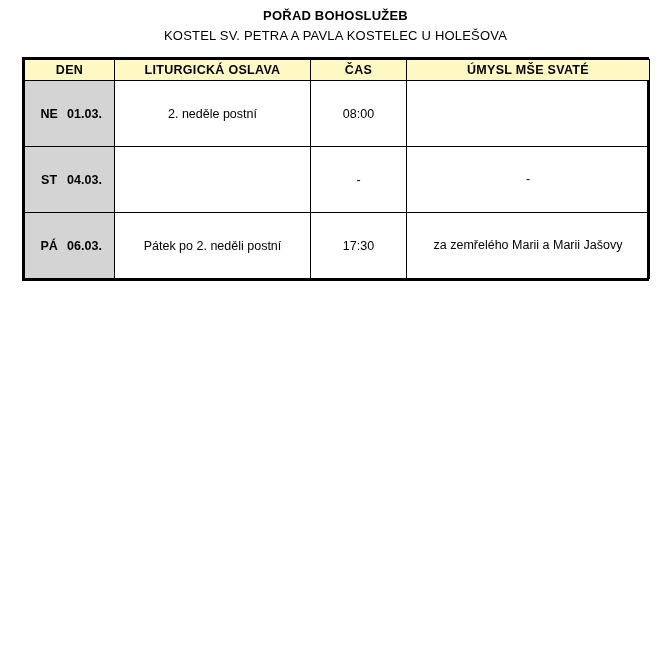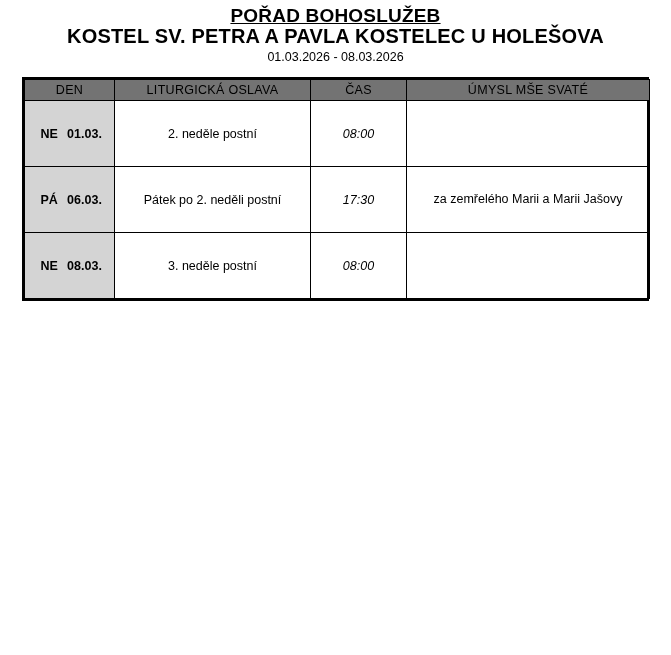--- a/index.html
+++ b/index.html
@@ -18,29 +18,28 @@
     width: 671px;
     height: 655px;
     position: relative;
     box-sizing: border-box;
   }
   .header {
     text-align: center;
     padding-top: 7px;
   }
   .title-line1 {
-    font-size: 19px;
+    font-size: 13px;
     font-weight: bold;
     letter-spacing: 0.2px;
     line-height: 18px;
-    text-decoration: underline;
   }
   .title-line2 {
-    font-size: 20px;
-    font-weight: bold;
+    font-size: 13px;
+    font-weight: normal;
     letter-spacing: 0.2px;
     line-height: 20px;
     margin-top: 1px;
   }
   .date-range {
     font-size: 12.5px;
     font-weight: normal;
     line-height: 17px;
     margin-top: 3px;
   }
@@ -53,23 +52,23 @@
     border-collapse: collapse;
     width: 100%;
     table-layout: fixed;
   }
   table.schedule th,
   table.schedule td {
     border: 1px solid #000;
     box-sizing: border-box;
   }
   table.schedule th {
-    background: #737373;
+    background: #fef9c3;
     font-size: 12.5px;
-    font-weight: normal;
+    font-weight: bold;
     height: 21px;
     text-align: center;
     letter-spacing: 0.3px;
   }
   col.c-den    { width: 90px; }
   col.c-lit    { width: 196px; }
   col.c-cas    { width: 96px; }
   col.c-umysl  { width: 243px; }
 
   table.schedule td {
@@ -87,32 +86,31 @@
     white-space: nowrap;
   }
   td.day-cell .dow {
     display: inline-block;
     min-width: 24px;
   }
   td.day-cell .dt {
     margin-left: 6px;
   }
   td.lit-cell { line-height: 16px; }
-  td.cas-cell { line-height: 16px; font-style: italic; }
+  td.cas-cell { line-height: 16px; }
   td.umysl-cell { line-height: 17px; padding-left: 8px; padding-right: 8px; }
 </style>
 </head>
 <body>
 
 <div class="page">
 
   <div class="header">
     <div class="title-line1">POŘAD BOHOSLUŽEB</div>
     <div class="title-line2">KOSTEL SV. PETRA A PAVLA KOSTELEC U HOLEŠOVA</div>
-    <div class="date-range">01.03.2026 - 08.03.2026</div>
   </div>
 
   <div class="table-wrap">
     <table class="schedule">
       <colgroup>
         <col class="c-den">
         <col class="c-lit">
         <col class="c-cas">
         <col class="c-umysl">
       </colgroup>
@@ -128,31 +126,31 @@
         <tr>
           <td class="day-cell">
             <span class="dow">NE</span><span class="dt">01.03.</span>
           </td>
           <td class="lit-cell">2. neděle postní</td>
           <td class="cas-cell">08:00</td>
           <td class="umysl-cell"></td>
         </tr>
         <tr>
           <td class="day-cell">
+            <span class="dow">ST</span><span class="dt">04.03.</span>
+          </td>
+          <td class="lit-cell"></td>
+          <td class="cas-cell">-</td>
+          <td class="umysl-cell">-</td>
+        </tr>
+        <tr>
+          <td class="day-cell">
             <span class="dow">PÁ</span><span class="dt">06.03.</span>
           </td>
           <td class="lit-cell">Pátek po 2. neděli postní</td>
           <td class="cas-cell">17:30</td>
           <td class="umysl-cell">za zemřelého Marii a Marii Jašovy</td>
-        </tr>
-        <tr>
-          <td class="day-cell">
-            <span class="dow">NE</span><span class="dt">08.03.</span>
-          </td>
-          <td class="lit-cell">3. neděle postní</td>
-          <td class="cas-cell">08:00</td>
-          <td class="umysl-cell"></td>
         </tr>
       </tbody>
     </table>
   </div>
 
 </div>
 
 </body></html>

